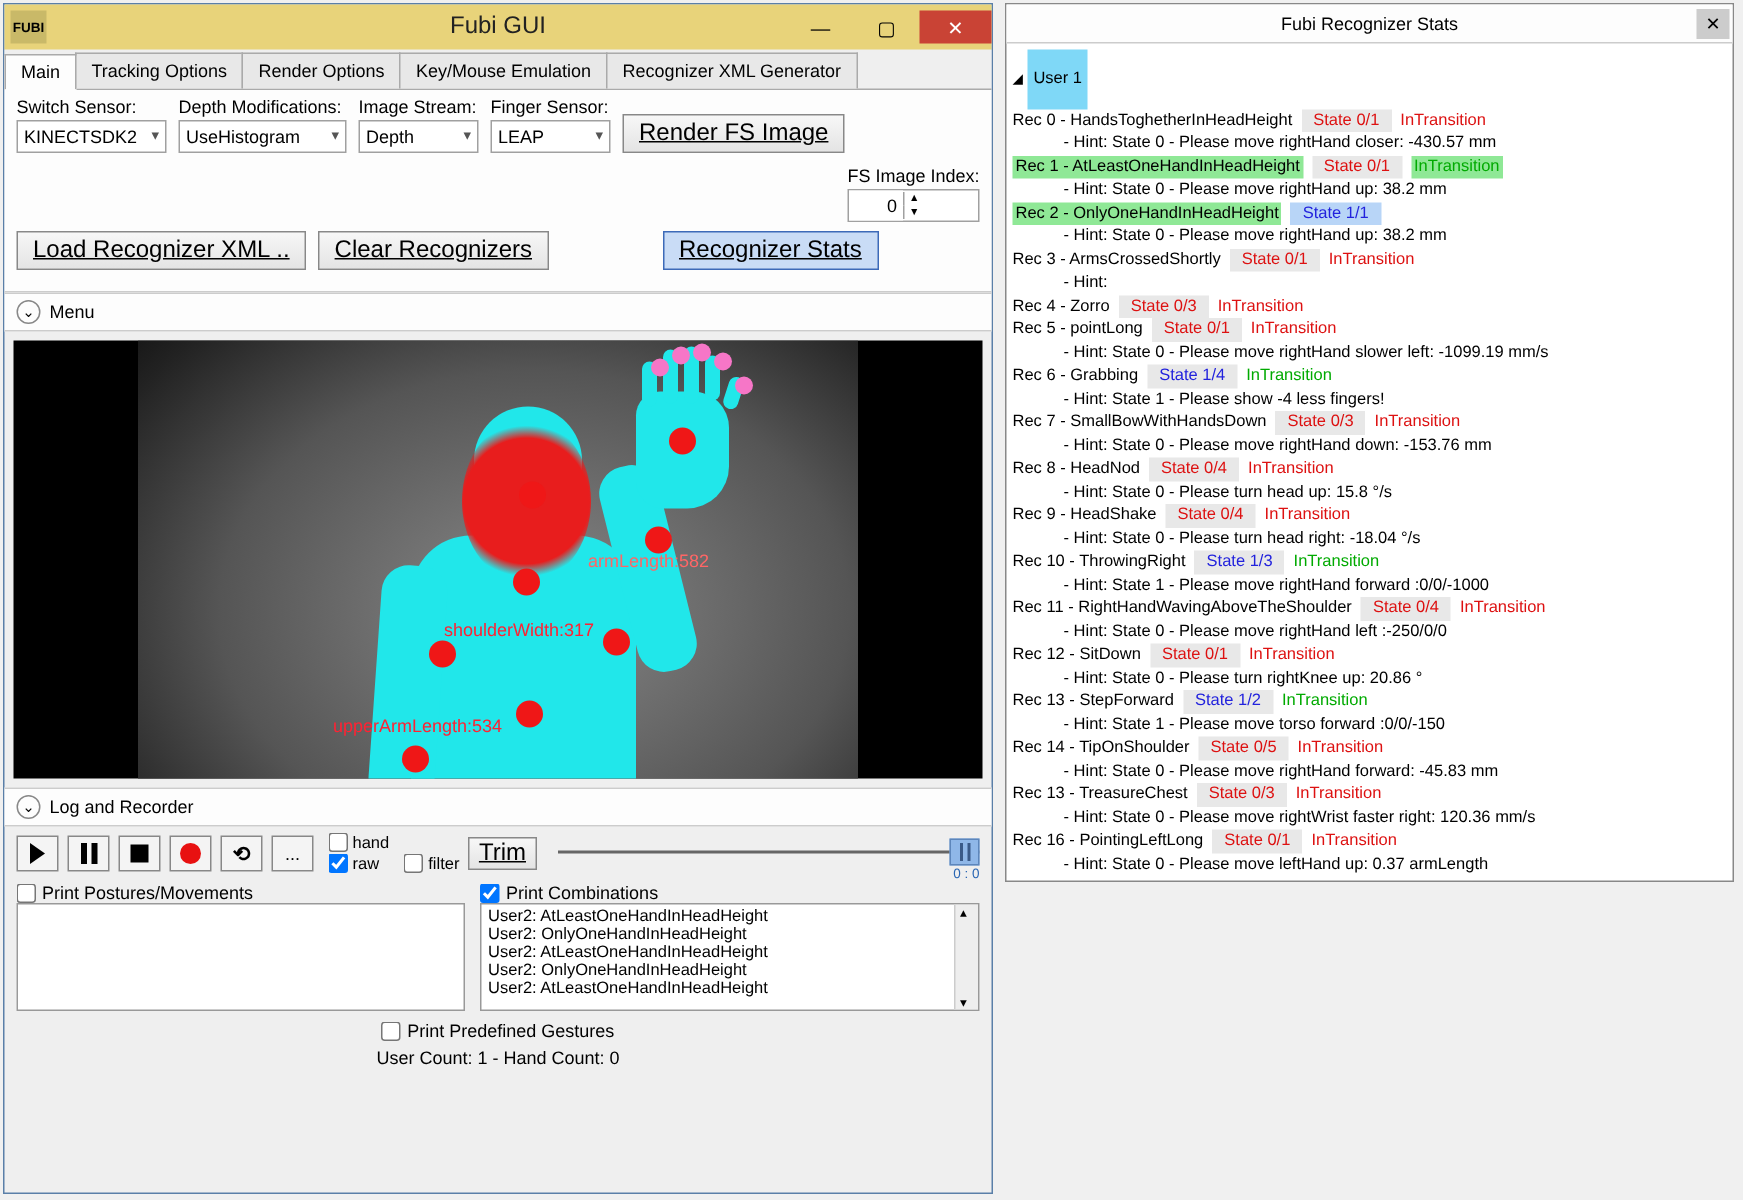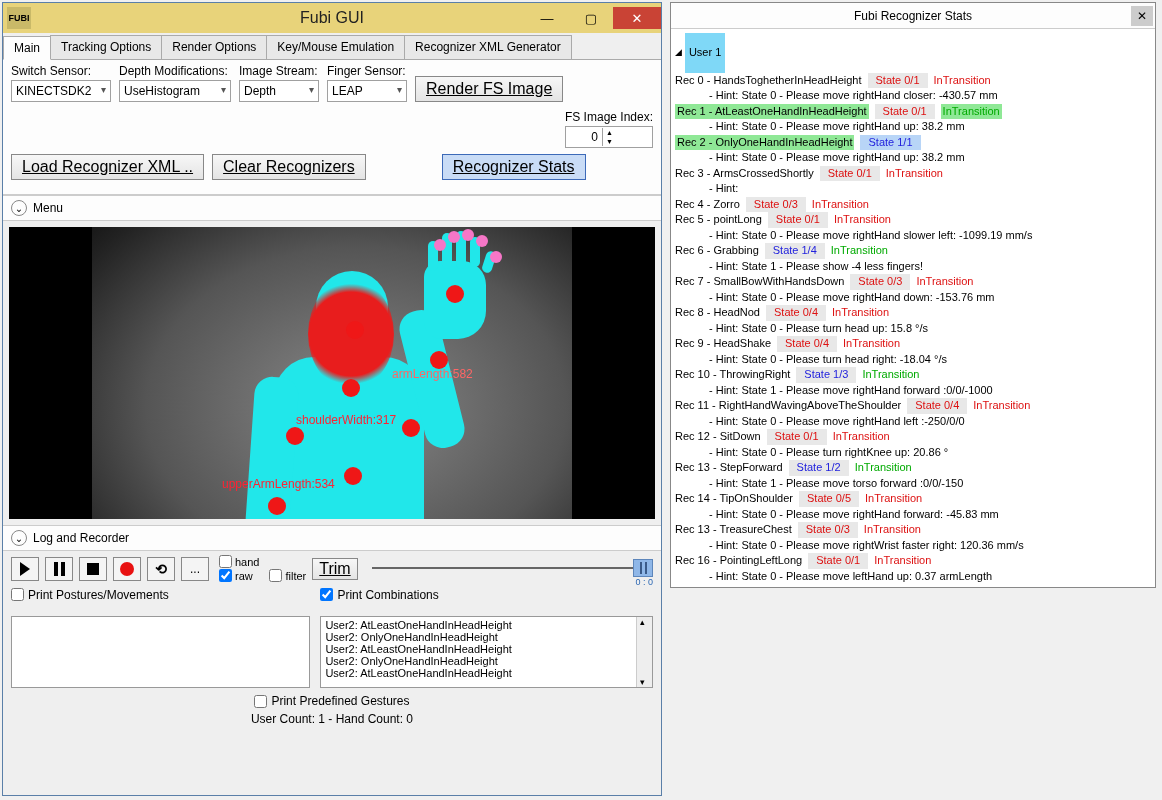--- a/index.html
+++ b/index.html
@@ -73,21 +73,21 @@
 .chk-col input{ margin:0; }
 .slider-area{ flex:1; margin-left:8px; position:relative; height:24px;}
 .slider-track{ position:absolute; top:10px; left:0; right:0; height:2px; background:#666;}
 .slider-end{ position:absolute; right:0; top:2px; width:20px; height:18px; background:#8fb7e8; border:1px solid #5d86bb;}
 .slider-end::before{content:"";position:absolute;left:6px;top:2px;width:2px;height:12px;background:#3a5a88;}
 .slider-end::after{content:"";position:absolute;left:11px;top:2px;width:2px;height:12px;background:#3a5a88;}
 .slider-vals{ position:absolute; right:0; top:20px; font-size:9px; color:#2a66b3;}
 
 .print-row{ display:flex; gap:10px; margin-top:6px; align-items:flex-start;}
 .print-col{ flex:1; }
-.print-col .hdr{ display:flex; align-items:flex-start; gap:4px; font-size:12px; margin-bottom:14px;}
+.print-col .hdr{ display:flex; align-items:center; gap:4px; font-size:12px; margin-bottom:0;}
 .textbox{ border:1px solid #999; background:#fff; height:72px; overflow-y:auto; font-size:11px; padding:2px 4px; position:relative;}
 .textbox .sbar{position:absolute;right:0;top:0;width:16px;height:100%;background:#eee;border-left:1px solid #ccc;}
 .textbox .sbar::before{content:"▴";position:absolute;top:0;left:3px;font-size:9px;}
 .textbox .sbar::after{content:"▾";position:absolute;bottom:0;left:3px;font-size:9px;}
 .footer-chk{ margin-top:6px; display:flex; align-items:center; gap:4px; font-size:12px; justify-content:center;}
 .footer-status{ text-align:center; font-size:12px; margin-top:4px;}
 
 
 .stats-window{ position:absolute; left:670px; top:2px; width:486px; height:586px; background:#fff; border:1px solid #888;}
 .stats-title{ height:26px; background:#fdfdfd; border-bottom:1px solid #ccc; display:flex; align-items:center; position:relative;}

